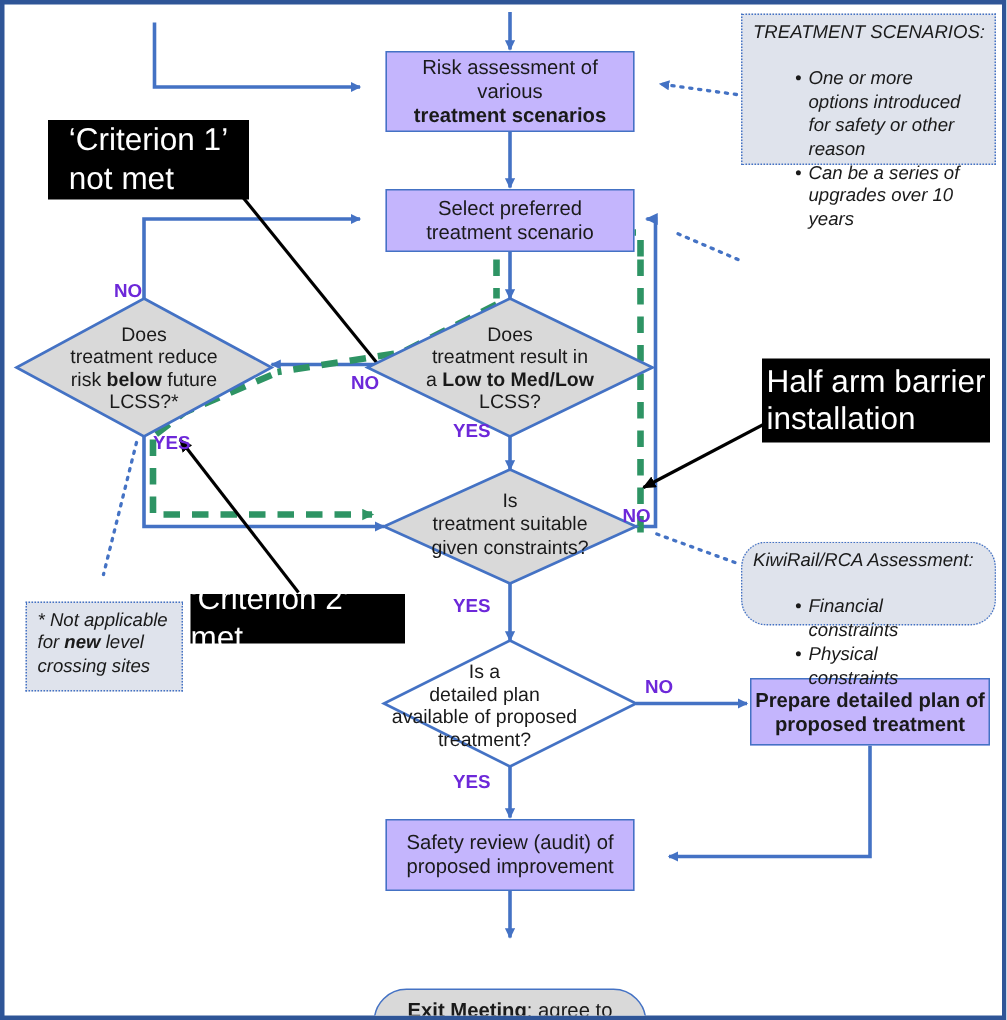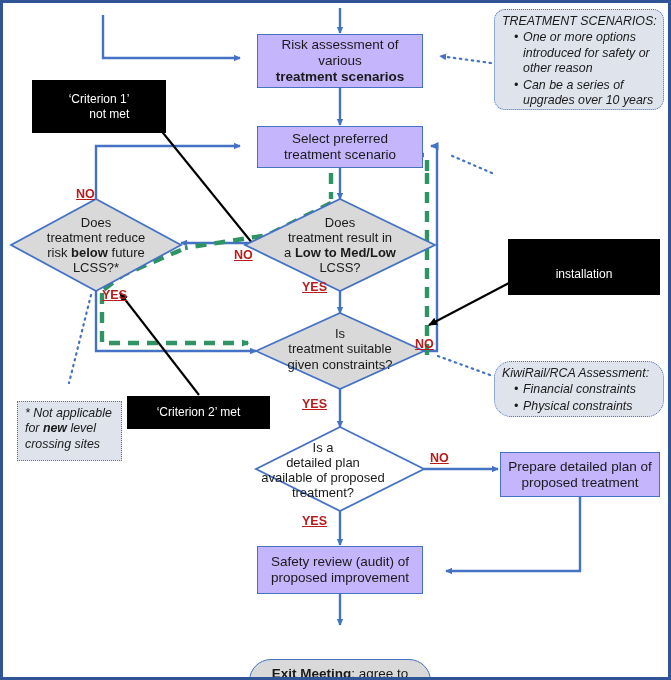--- a/index.html
+++ b/index.html
@@ -9,27 +9,27 @@
   svg.layer{position:absolute;left:0;top:0;width:671px;height:680px;pointer-events:none;}
   .node{position:absolute;box-sizing:border-box;display:flex;align-items:center;
         justify-content:center;text-align:center;color:#1a1a1a;line-height:1.18;}
   .proc{background:#c4b5fd;border:1.6px solid #4472c4;font-size:13.5px;}
   .term{background:#d9d9d9;border:1.8px solid #4472c4;border-radius:22px;font-size:13.5px;}
   .diamond-txt{position:absolute;display:flex;align-items:center;justify-content:center;
         text-align:center;font-size:13px;color:#1a1a1a;line-height:1.16;pointer-events:none;}
   .note{position:absolute;box-sizing:border-box;background:#dfe3ec;
         border:1.3px dotted #4472c4;font-style:italic;font-size:12.4px;color:#1a1a1a;
         line-height:1.24;padding:4px 6px 5px 7px;}
-  .note ul{margin:0;padding-left:12px;list-style:none;}
+  .note ul{margin:16px;padding-left:12px;list-style:none;}
   .note li{position:relative;padding-left:9px;margin:1px 0;}
   .note li:before{content:"\2022";position:absolute;left:0;top:0;}
   .callout{position:absolute;box-sizing:border-box;background:#000;color:#fff;
-        display:flex;align-items:center;justify-content:center;text-align:right;
-        font-size:12px;line-height:1.2;}
-  .lbl{position:absolute;font-size:12.5px;font-weight:bold;color:#b91c1c;text-decoration:underline;}
+        display:flex;align-items:center;justify-content:center;text-align:left;
+        font-size:21px;line-height:1.2;}
+  .lbl{position:absolute;font-size:12.5px;font-weight:bold;color:#6d28d9;}
   b{font-weight:bold;}
 </style>
 </head>
 <body>
 
 <div id="root">
 
   <svg class="layer" viewBox="0 0 671 680">
     <defs>
       <marker id="ah" markerWidth="9" markerHeight="9" refX="6.2" refY="3.4" orient="auto" markerUnits="userSpaceOnUse">
@@ -149,21 +149,21 @@
     </div>
   </div>
 
   <div class="node proc" style="left:254px;top:123px;width:166px;height:42px;">
     <div>
       <span>Select preferred</span><br>
       <span>treatment scenario</span>
     </div>
   </div>
 
-  <div class="node proc" style="left:497px;top:449px;width:160px;height:45px;">
+  <div class="node proc" style="left:497px;top:449px;width:160px;height:45px;font-weight:bold;">
     <div>
       <span>Prepare detailed plan of</span><br>
       <span>proposed treatment</span>
     </div>
   </div>
 
   <div class="node proc" style="left:254px;top:543px;width:166px;height:48px;">
     <div>
       <span>Safety review (audit) of</span><br>
       <span>proposed improvement</span>
@@ -179,21 +179,21 @@
 
   <div class="lbl" style="left:73px;top:184px;">NO</div>
   <div class="lbl" style="left:99px;top:285px;">YES</div>
   <div class="lbl" style="left:231px;top:245px;">NO</div>
   <div class="lbl" style="left:299px;top:277px;">YES</div>
   <div class="lbl" style="left:412px;top:334px;">NO</div>
   <div class="lbl" style="left:299px;top:394px;">YES</div>
   <div class="lbl" style="left:427px;top:448px;">NO</div>
   <div class="lbl" style="left:299px;top:511px;">YES</div>
 
-  <div class="note" style="left:491px;top:6px;width:170px;height:101px;border-radius:11px;">
+  <div class="note" style="left:491px;top:6px;width:170px;height:101px;">
     <div>TREATMENT SCENARIOS:</div>
     <ul>
       <li>One or more options introduced for safety or other reason</li>
       <li>Can be a series of upgrades over 10 years</li>
     </ul>
   </div>
 
 
   <div class="note" style="left:491px;top:358px;width:170px;height:56px;border-radius:17px;">
     <div>KiwiRail/RCA Assessment:</div>
@@ -217,18 +217,18 @@
       <span>not met</span>
     </div>
   </div>
 
   <div class="callout" style="left:124px;top:393px;width:143px;height:33px;">
     <span>‘Criterion 2’ met</span>
   </div>
 
   <div class="callout" style="left:505px;top:236px;width:152px;height:56px;">
     <div>
-      <br>
+      <span>Half arm barrier</span><br>
       <span>installation</span>
     </div>
   </div>
 
 </div>
 
 </body></html>

